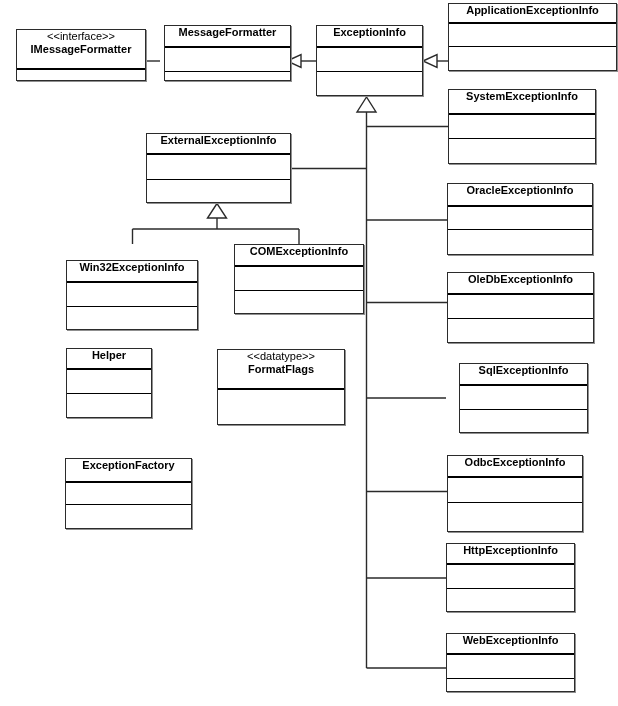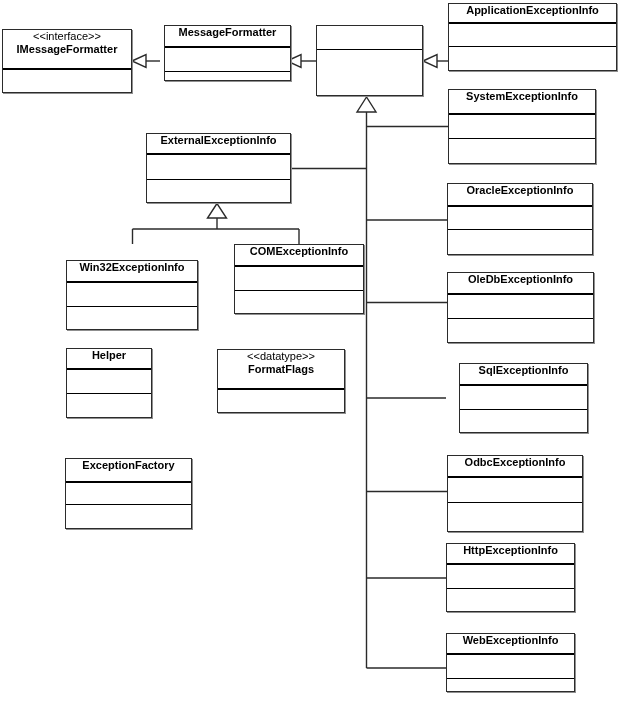--- a/index.html
+++ b/index.html
@@ -73,37 +73,40 @@
     <line x1="366.5" y1="578" x2="446" y2="578"></line>
     <line x1="366.5" y1="668" x2="446" y2="668"></line>
 
     <polygon points="217,203.5 207.5,218 226.5,218"></polygon>
     <line x1="217" y1="218" x2="217" y2="229"></line>
     <line x1="132.5" y1="229" x2="299" y2="229"></line>
     <line x1="132.5" y1="229" x2="132.5" y2="244"></line>
     <line x1="299" y1="229" x2="299" y2="244"></line>
   </svg>
 
-  <div class="uml-class" style="left:2px;top:29px;width:130px;height:64px;">
+  <div class="uml-class" style="left:16px;top:29px;width:130px;height:52px;">
     <div class="title" style="height:40px;">
       <span class="stereotype">&lt;&lt;interface&gt;&gt;</span>
       <span>IMessageFormatter</span>
     </div>
     <div class="comp"></div>
   </div>
 
   <div class="uml-class" style="left:164px;top:25px;width:127px;height:56px;">
     <div class="title" style="height:22px;">
       <span>MessageFormatter</span>
     </div>
     <div class="comp" style="height:24px;"></div>
     <div class="comp"></div>
   </div>
 
   <div class="uml-class" style="left:316px;top:25px;width:107px;height:71px;">
+    <div class="title" style="height:22px;">
+      <span>ExceptionInfo</span>
+    </div>
     <div class="comp" style="height:24px;"></div>
     <div class="comp"></div>
   </div>
 
   <div class="uml-class" style="left:448px;top:3px;width:169px;height:68px;">
     <div class="title" style="height:20px;">
       <span>ApplicationExceptionInfo</span>
     </div>
     <div class="comp" style="height:23px;"></div>
     <div class="comp"></div>
@@ -158,21 +161,21 @@
   </div>
 
   <div class="uml-class" style="left:66px;top:348px;width:86px;height:70px;">
     <div class="title" style="height:21px;">
       <span>Helper</span>
     </div>
     <div class="comp" style="height:24px;"></div>
     <div class="comp"></div>
   </div>
 
-  <div class="uml-class" style="left:217px;top:349px;width:128px;height:64px;">
+  <div class="uml-class" style="left:217px;top:349px;width:128px;height:76px;">
     <div class="title" style="height:40px;">
       <span class="stereotype">&lt;&lt;datatype&gt;&gt;</span>
       <span>FormatFlags</span>
     </div>
     <div class="comp"></div>
   </div>
 
   <div class="uml-class" style="left:446px;top:363px;width:129px;height:70px;margin-left:13px;">
     <div class="title" style="height:22px;">
       <span>SqlExceptionInfo</span>

